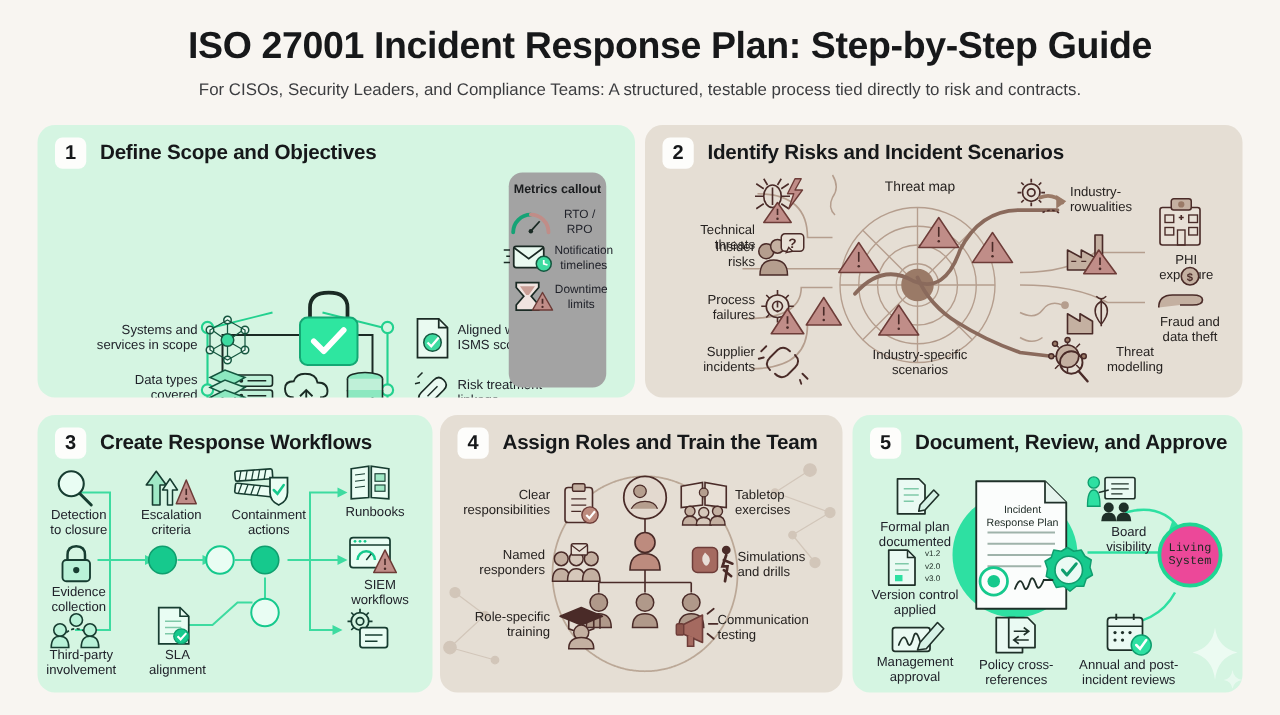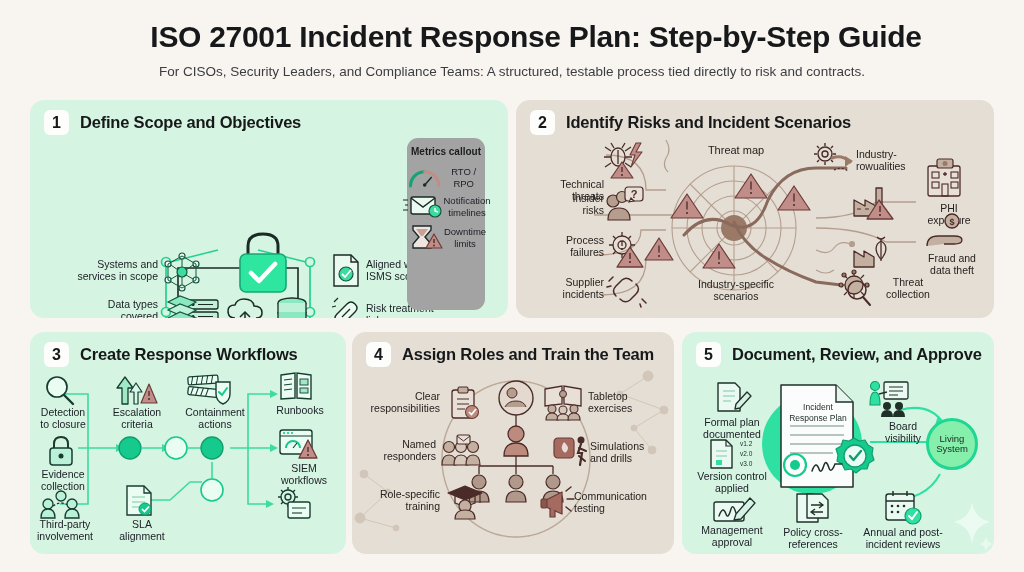--- a/index.html
+++ b/index.html
@@ -45,23 +45,23 @@
     position: absolute; background: #a3a3a3; border-radius: 11px;
     width: 78px; left: 407px; top: 138px; height: 170px;
     display: flex; flex-direction: column; align-items: center; padding-top: 8px;
   }
   .metrics .mt { font-size: 10px; font-weight: bold; color: #1b1d1f; margin-bottom: 5px; }
   .metrics .mrow { display: flex; flex-direction: row; align-items: center; margin-top: 3px; }
   .metrics .mrow .lbl { font-size: 9.5px; margin-top: 1px; }
 
   .living {
     position: absolute; width: 52px; height: 52px; border-radius: 50%;
-    background: #86efac; border: 3px solid #1fd693;
+    background: #ec4899; border: 3px solid #1fd693;
     display: flex; flex-direction: column; align-items: center; justify-content: center;
-    font-size: 9.5px; line-height: 1.1; color: #1b2a22; text-align: center; font-weight: 500;
+    font-size: 9.5px; line-height: 1.1; color: #1b2a22; text-align: center; font-weight: 500; font-family: Liberation Mono, monospace;
   }
   .doc-title { font-size: 8.5px; text-align: center; color: #1d2a24; line-height: 1.25; padding-top: 12px; font-weight: 500;}
   .vbadge { font-size: 6.5px; color: #1d2a24; line-height: 1.45; }
 </style>
 </head>
 <body>
 
 <div class="page">
 
   <div class="hdr">
@@ -376,21 +376,21 @@
         <path d="M20 8 L20 4 M20 26 L20 30 M11 17 L7 17 M29 17 L33 17 M13 10 L10 7 M27 24 L30 27 M27 10 L30 7 M13 24 L10 27"></path>
         <circle cx="20" cy="4" r="2" fill="#9a7a67"></circle>
           <circle cx="33" cy="17" r="2" fill="#9a7a67"></circle>
         <circle cx="7" cy="17" r="2" fill="#9a7a67"></circle>
           <circle cx="10" cy="7" r="2" fill="#9a7a67"></circle>
       </g>
       <circle cx="23" cy="22" r="9" fill="none" stroke="#4a2b28" stroke-width="1.5"></circle>
       <line x1="29" y1="29" x2="36" y2="37" stroke="#4a2b28" stroke-width="2" stroke-linecap="round"></line>
     </svg>
     <div class="abs lbl" style="left:352px; top:176px; width:80px; white-space:pre-line;">Threat
-collection</div>
+modelling</div>
   </div>
 
   <div class="panel p-green" style="left:30px; top:332px; width:316px; height:222px;">
     <div class="panel-head">
       <div class="numbadge">3</div>
       <div class="panel-title">Create Response Workflows</div>
     </div>
 
     <svg class="abs" style="left:0; top:0;" width="316" height="222" viewBox="0 0 316 222">
       <g fill="none" stroke="#3ddba0" stroke-width="1.6">

